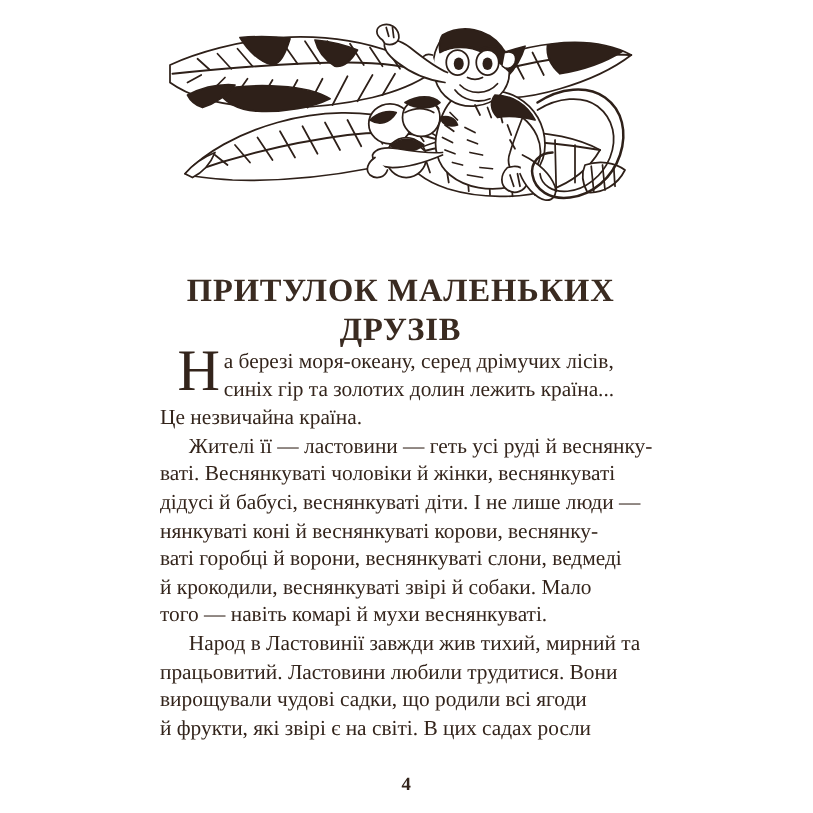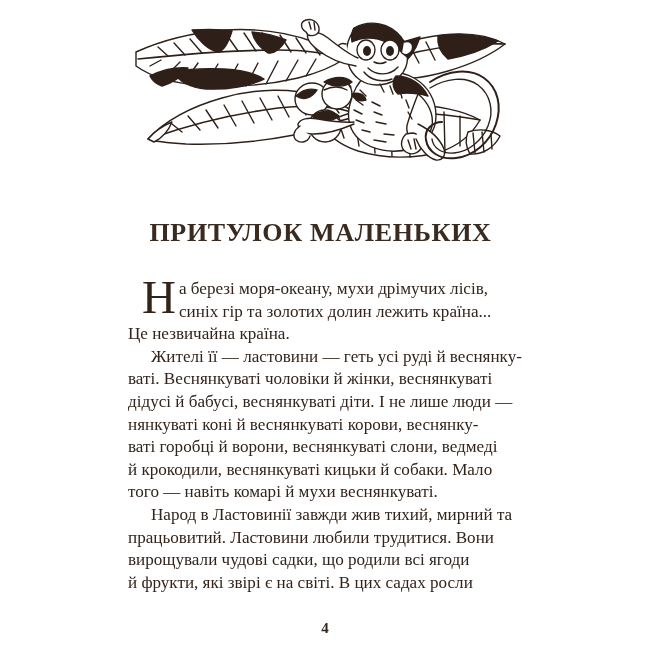--- a/index.html
+++ b/index.html
@@ -280,38 +280,39 @@
                  C362 136 346 150 328 152 C312 154 300 146 298 134
                  C296 124 304 116 314 116" fill="none" stroke-width="2"></path>
         <path d="M302 82 C318 72 338 70 350 79 C363 89 366 105 360 120
                  C354 135 340 146 326 147 C314 148 305 142 304 133" fill="none" stroke-width="1.4"></path>
       </g>
     </svg>
   </div>
 
   <h1 class="chapter-title">
     <span class="t-line">ПРИТУЛОК МАЛЕНЬКИХ</span>
+    <span class="t-line">ДРУЗІВ</span>
   </h1>
 
   <div class="body-text">
 
     <p class="para dropcap-para">
       <span class="dropcap">Н</span>
-      <span class="ln dc-line">а березі моря-океану, мухи дрімучих лісів,</span>
+      <span class="ln dc-line">а березі моря-океану, серед дрімучих лісів,</span>
       <span class="ln dc-line">синіх гір та золотих долин лежить країна...</span>
       <span class="ln">Це незвичайна країна.</span>
     </p>
 
     <p class="para">
       <span class="ln indent">Жителі її — ластовини — геть усі руді й веснянку-</span>
       <span class="ln">ваті. Веснянкуваті чоловіки й жінки, веснянкуваті</span>
       <span class="ln">дідусі й бабусі, веснянкуваті діти. І не лише люди —</span>
       <span class="ln">нянкуваті коні й веснянкуваті корови, веснянку-</span>
       <span class="ln">ваті горобці й ворони, веснянкуваті слони, ведмеді</span>
-      <span class="ln">й крокодили, веснянкуваті кицьки й собаки. Мало</span>
+      <span class="ln">й крокодили, веснянкуваті звірі й собаки. Мало</span>
       <span class="ln">того — навіть комарі й мухи веснянкуваті.</span>
     </p>
 
     <p class="para">
       <span class="ln indent">Народ в Ластовинії завжди жив тихий, мирний та</span>
       <span class="ln">працьовитий. Ластовини любили трудитися. Вони</span>
       <span class="ln">вирощували чудові садки, що родили всі ягоди</span>
       <span class="ln">й фрукти, які звірі є на світі. В цих садах росли</span>
     </p>
 

